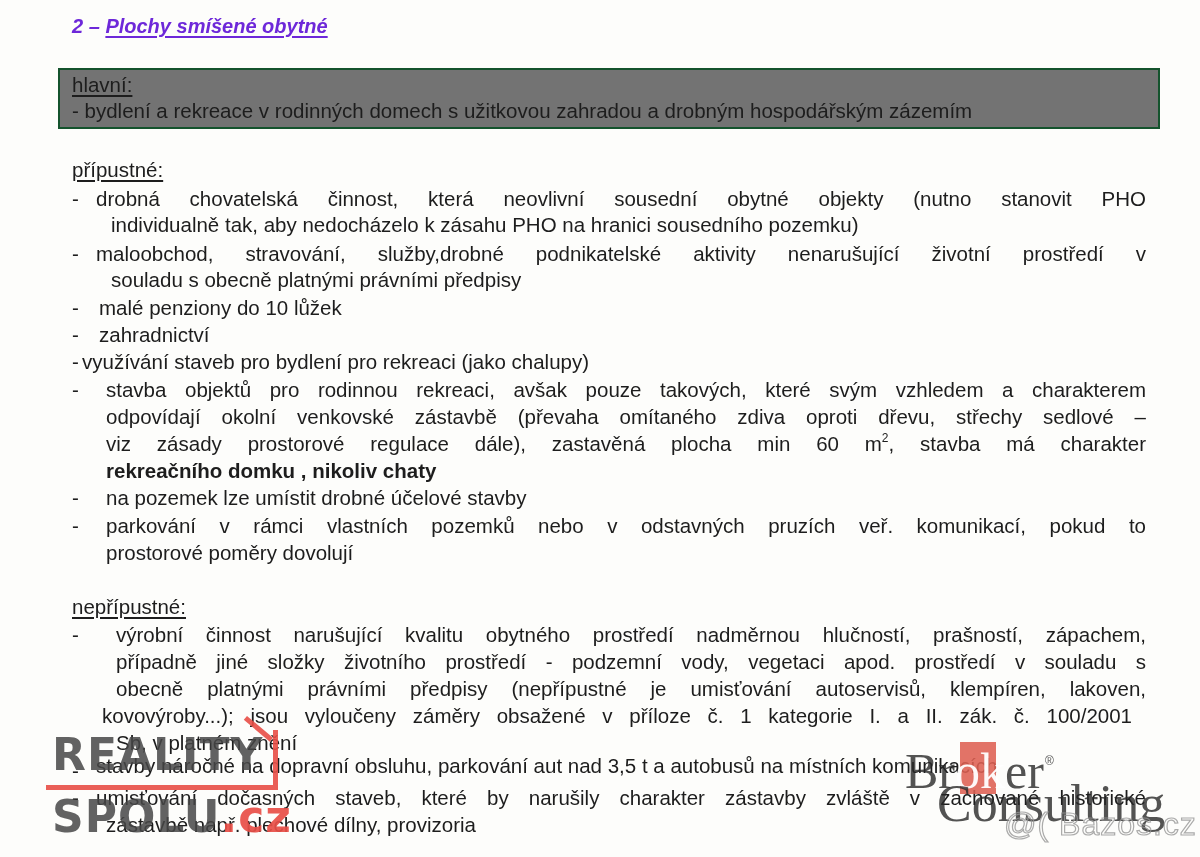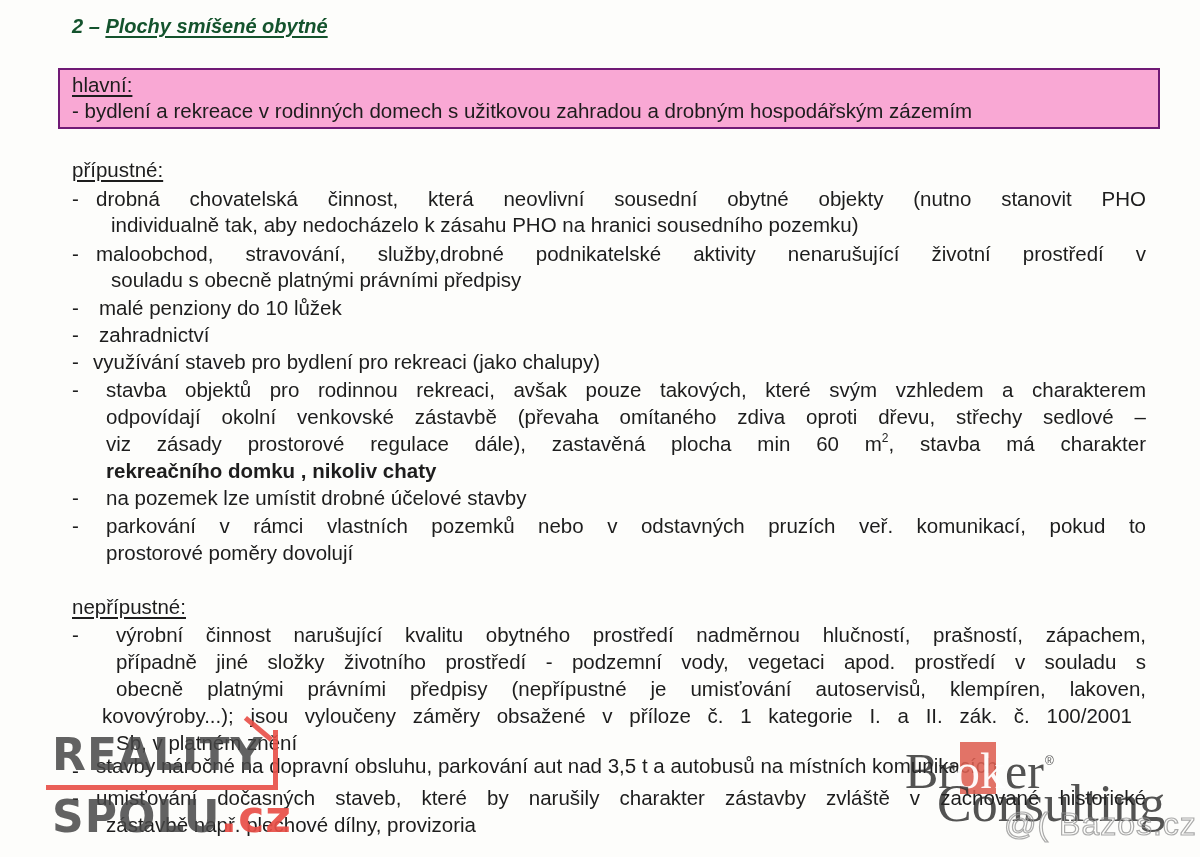--- a/index.html
+++ b/index.html
@@ -7,28 +7,28 @@
   body {
     position: relative;
     font-family: "Liberation Sans", sans-serif;
     color: #1d1d1d;
     font-size: 20.5px;
   }
   .page { position: absolute; left: 0; top: 0; width: 1200px; height: 857px; }
 
   .title {
     position: absolute; left: 72px; top: 15px;
-    font-size: 20px; font-weight: bold; font-style: italic; color: #14532d;
+    font-size: 20px; font-weight: bold; font-style: italic; color: #6d28d9;
   }
   .title .t-num { font-style: italic; }
   .title .t-main { text-decoration: underline; text-underline-offset: 3px; }
 
   .main-box {
     position: absolute; left: 58px; top: 68px; width: 1102px; height: 61px;
-    background: #f9a8d4; border: 2px solid #701a75; padding: 2px 12px;
+    background: #737373; border: 2px solid #14532d; padding: 2px 12px;
   }
   .main-box .label { display: block; line-height: 25px; text-decoration: underline; text-underline-offset: 3px; }
   .main-box .text { display: block; line-height: 28px; }
 
   .section-heading {
     position: absolute; left: 72px;
     text-decoration: underline; text-underline-offset: 3px;
   }
 
   .line { position: absolute; white-space: nowrap; line-height: 27px; }
@@ -113,21 +113,21 @@
     <span class="line justify" style="left:96px;top:240px;width:1050px;">maloobchod,  stravování,  služby,drobné  podnikatelské  aktivity  nenarušující  životní  prostředí  v</span>
     <span class="line" style="left:111px;top:266px;">souladu s obecně platnými právními  předpisy</span>
 
     <span class="line dash" style="left:72px;top:294px;">-</span>
     <span class="line" style="left:99px;top:294px;">malé penziony do 10 lůžek</span>
 
     <span class="line dash" style="left:72px;top:321px;">-</span>
     <span class="line" style="left:99px;top:321px;">zahradnictví</span>
 
     <span class="line dash" style="left:72px;top:348px;">-</span>
-    <span class="line" style="left:93px;top:348px;">využívání staveb pro bydlení  pro rekreaci (jako chalupy)</span>
+    <span class="line" style="left:82px;top:348px;">využívání staveb pro bydlení  pro rekreaci (jako chalupy)</span>
 
     <span class="line dash" style="left:72px;top:376px;">-</span>
     <span class="line justify" style="left:106px;top:376px;width:1040px;">stavba objektů pro rodinnou rekreaci, avšak pouze takových, které svým vzhledem a charakterem</span>
     <span class="line justify" style="left:106px;top:403px;width:1040px;">odpovídají okolní venkovské zástavbě (převaha omítaného zdiva oproti dřevu, střechy sedlové –</span>
     <span class="line justify" style="left:106px;top:430px;width:1040px;"><span>viz  zásady  prostorové  regulace  dále),  zastavěná  plocha  min  60  m</span><sup>2</sup><span>,  stavba  má  charakter</span></span>
     <span class="line" style="left:106px;top:457px;font-weight:bold;">rekreačního domku , nikoliv chaty</span>
 
     <span class="line dash" style="left:72px;top:484px;">-</span>
     <span class="line" style="left:106px;top:484px;">na pozemek lze umístit drobné účelové stavby</span>
 

